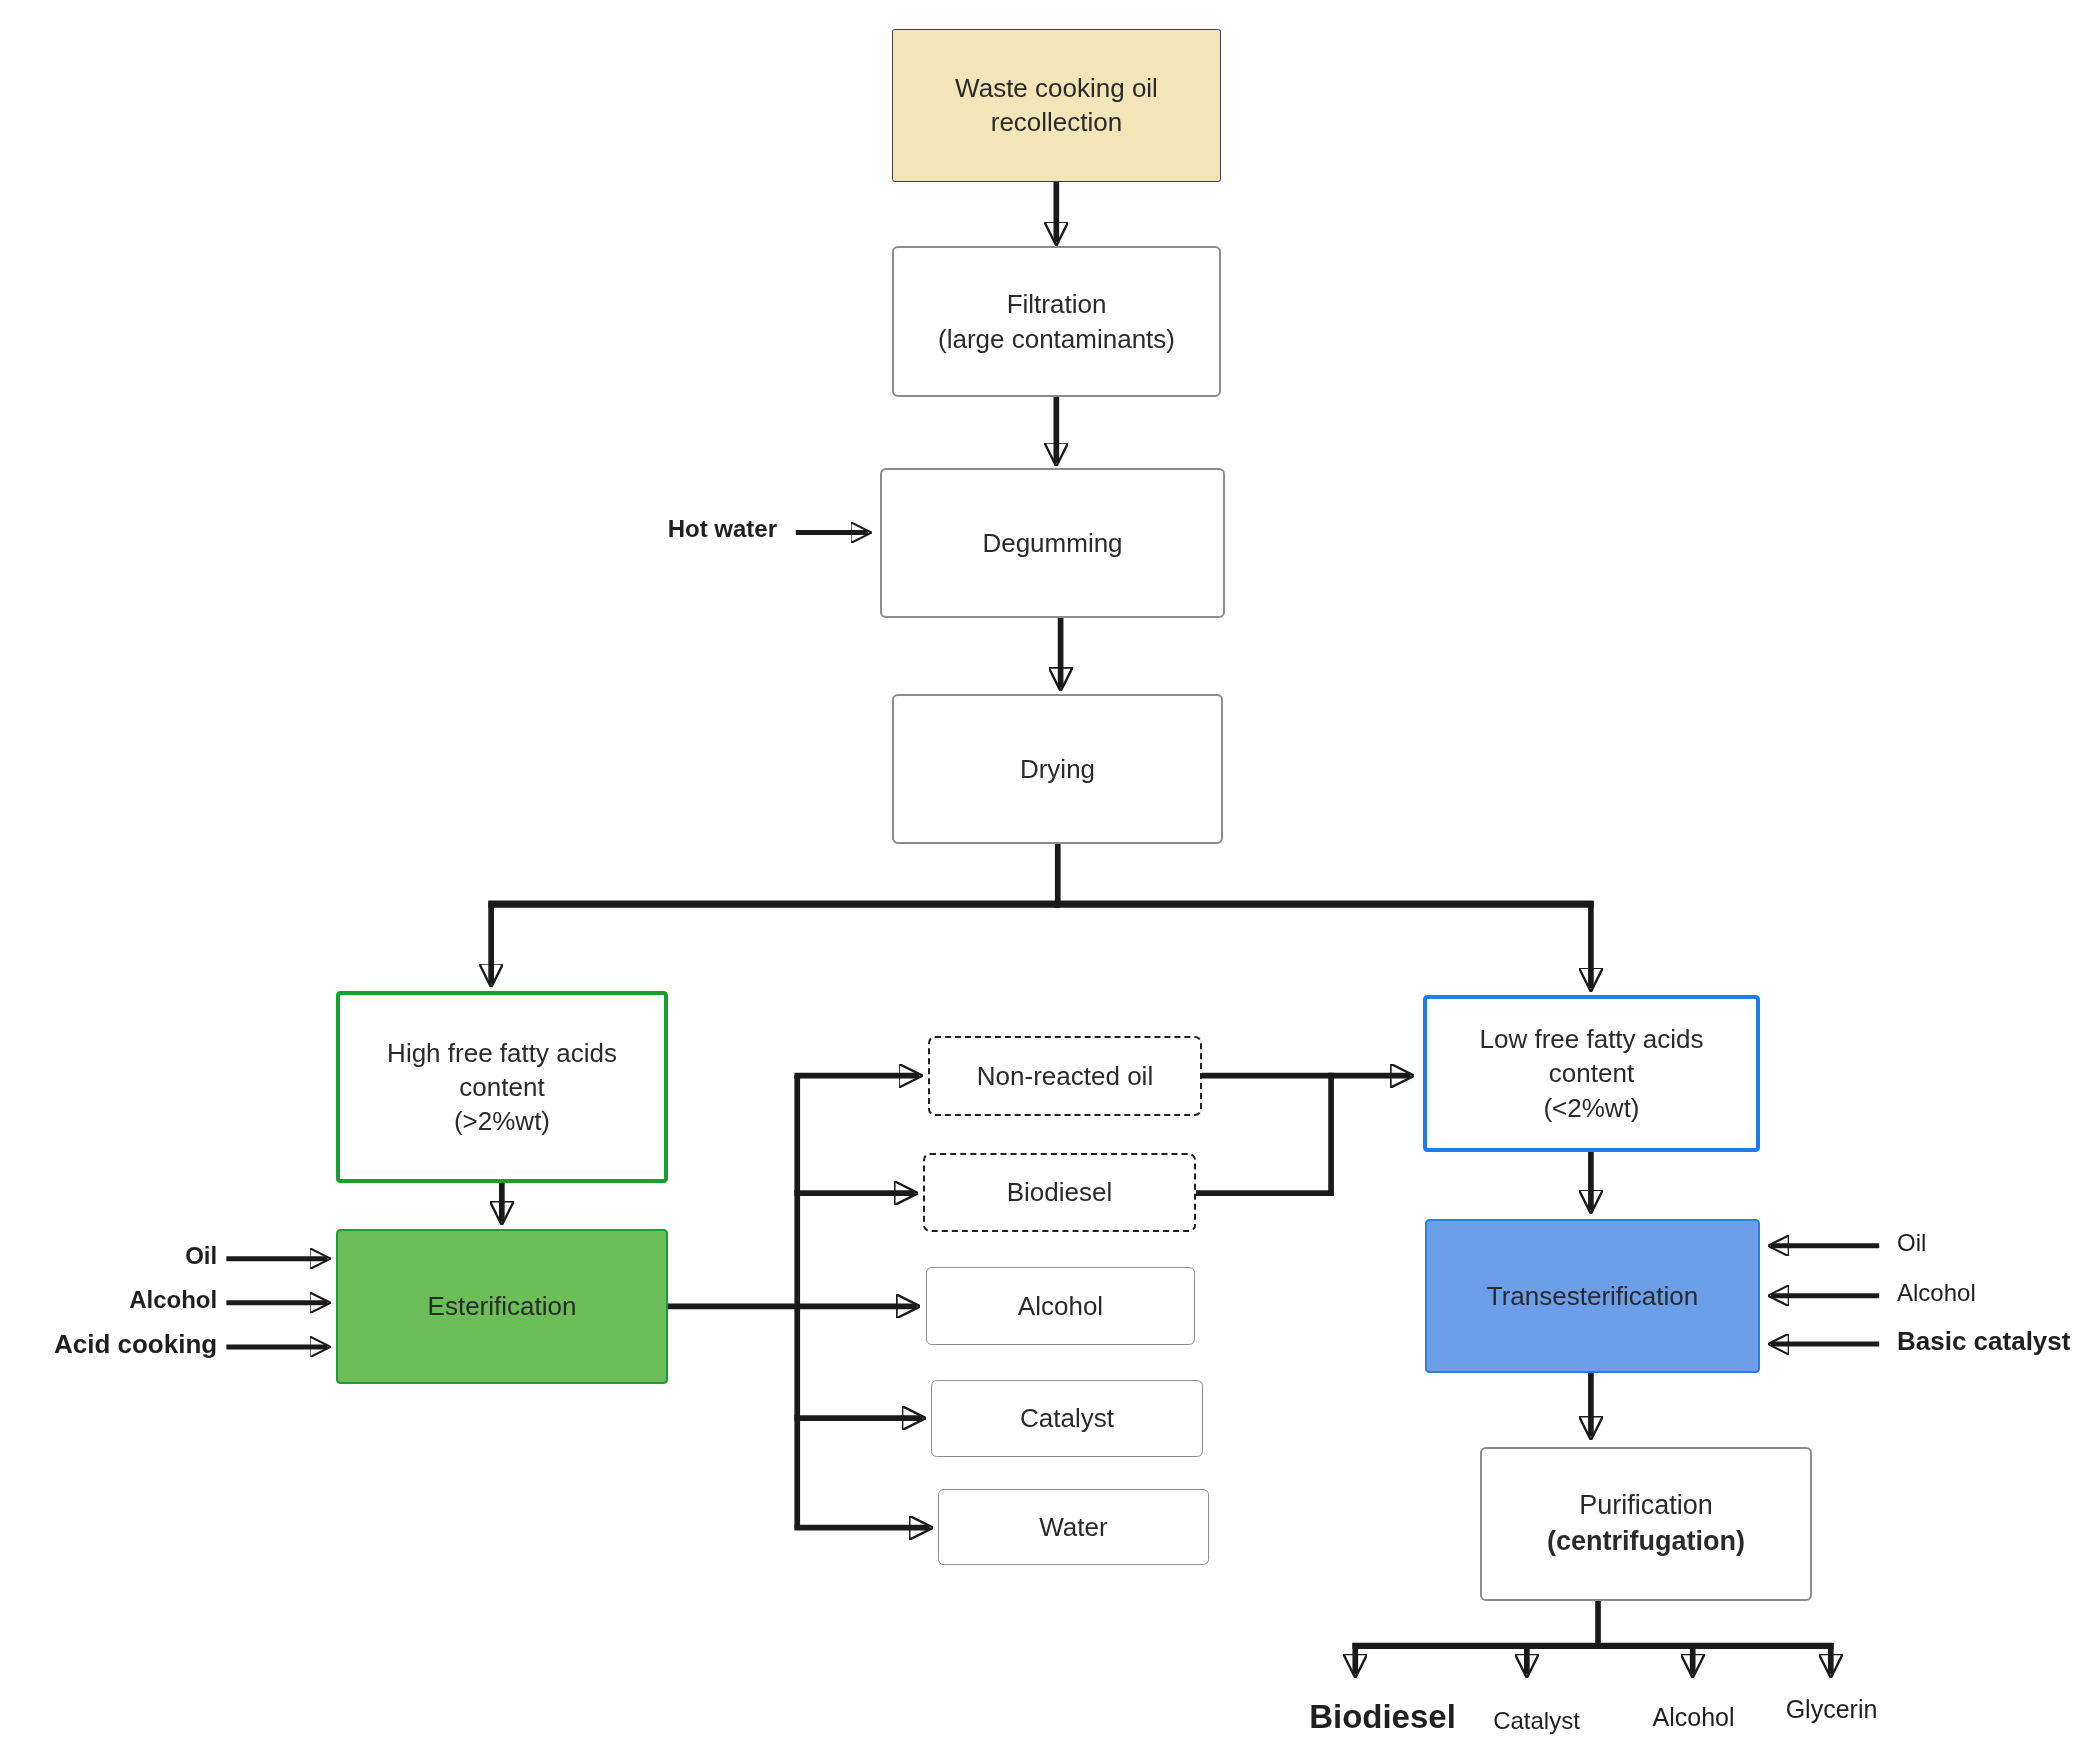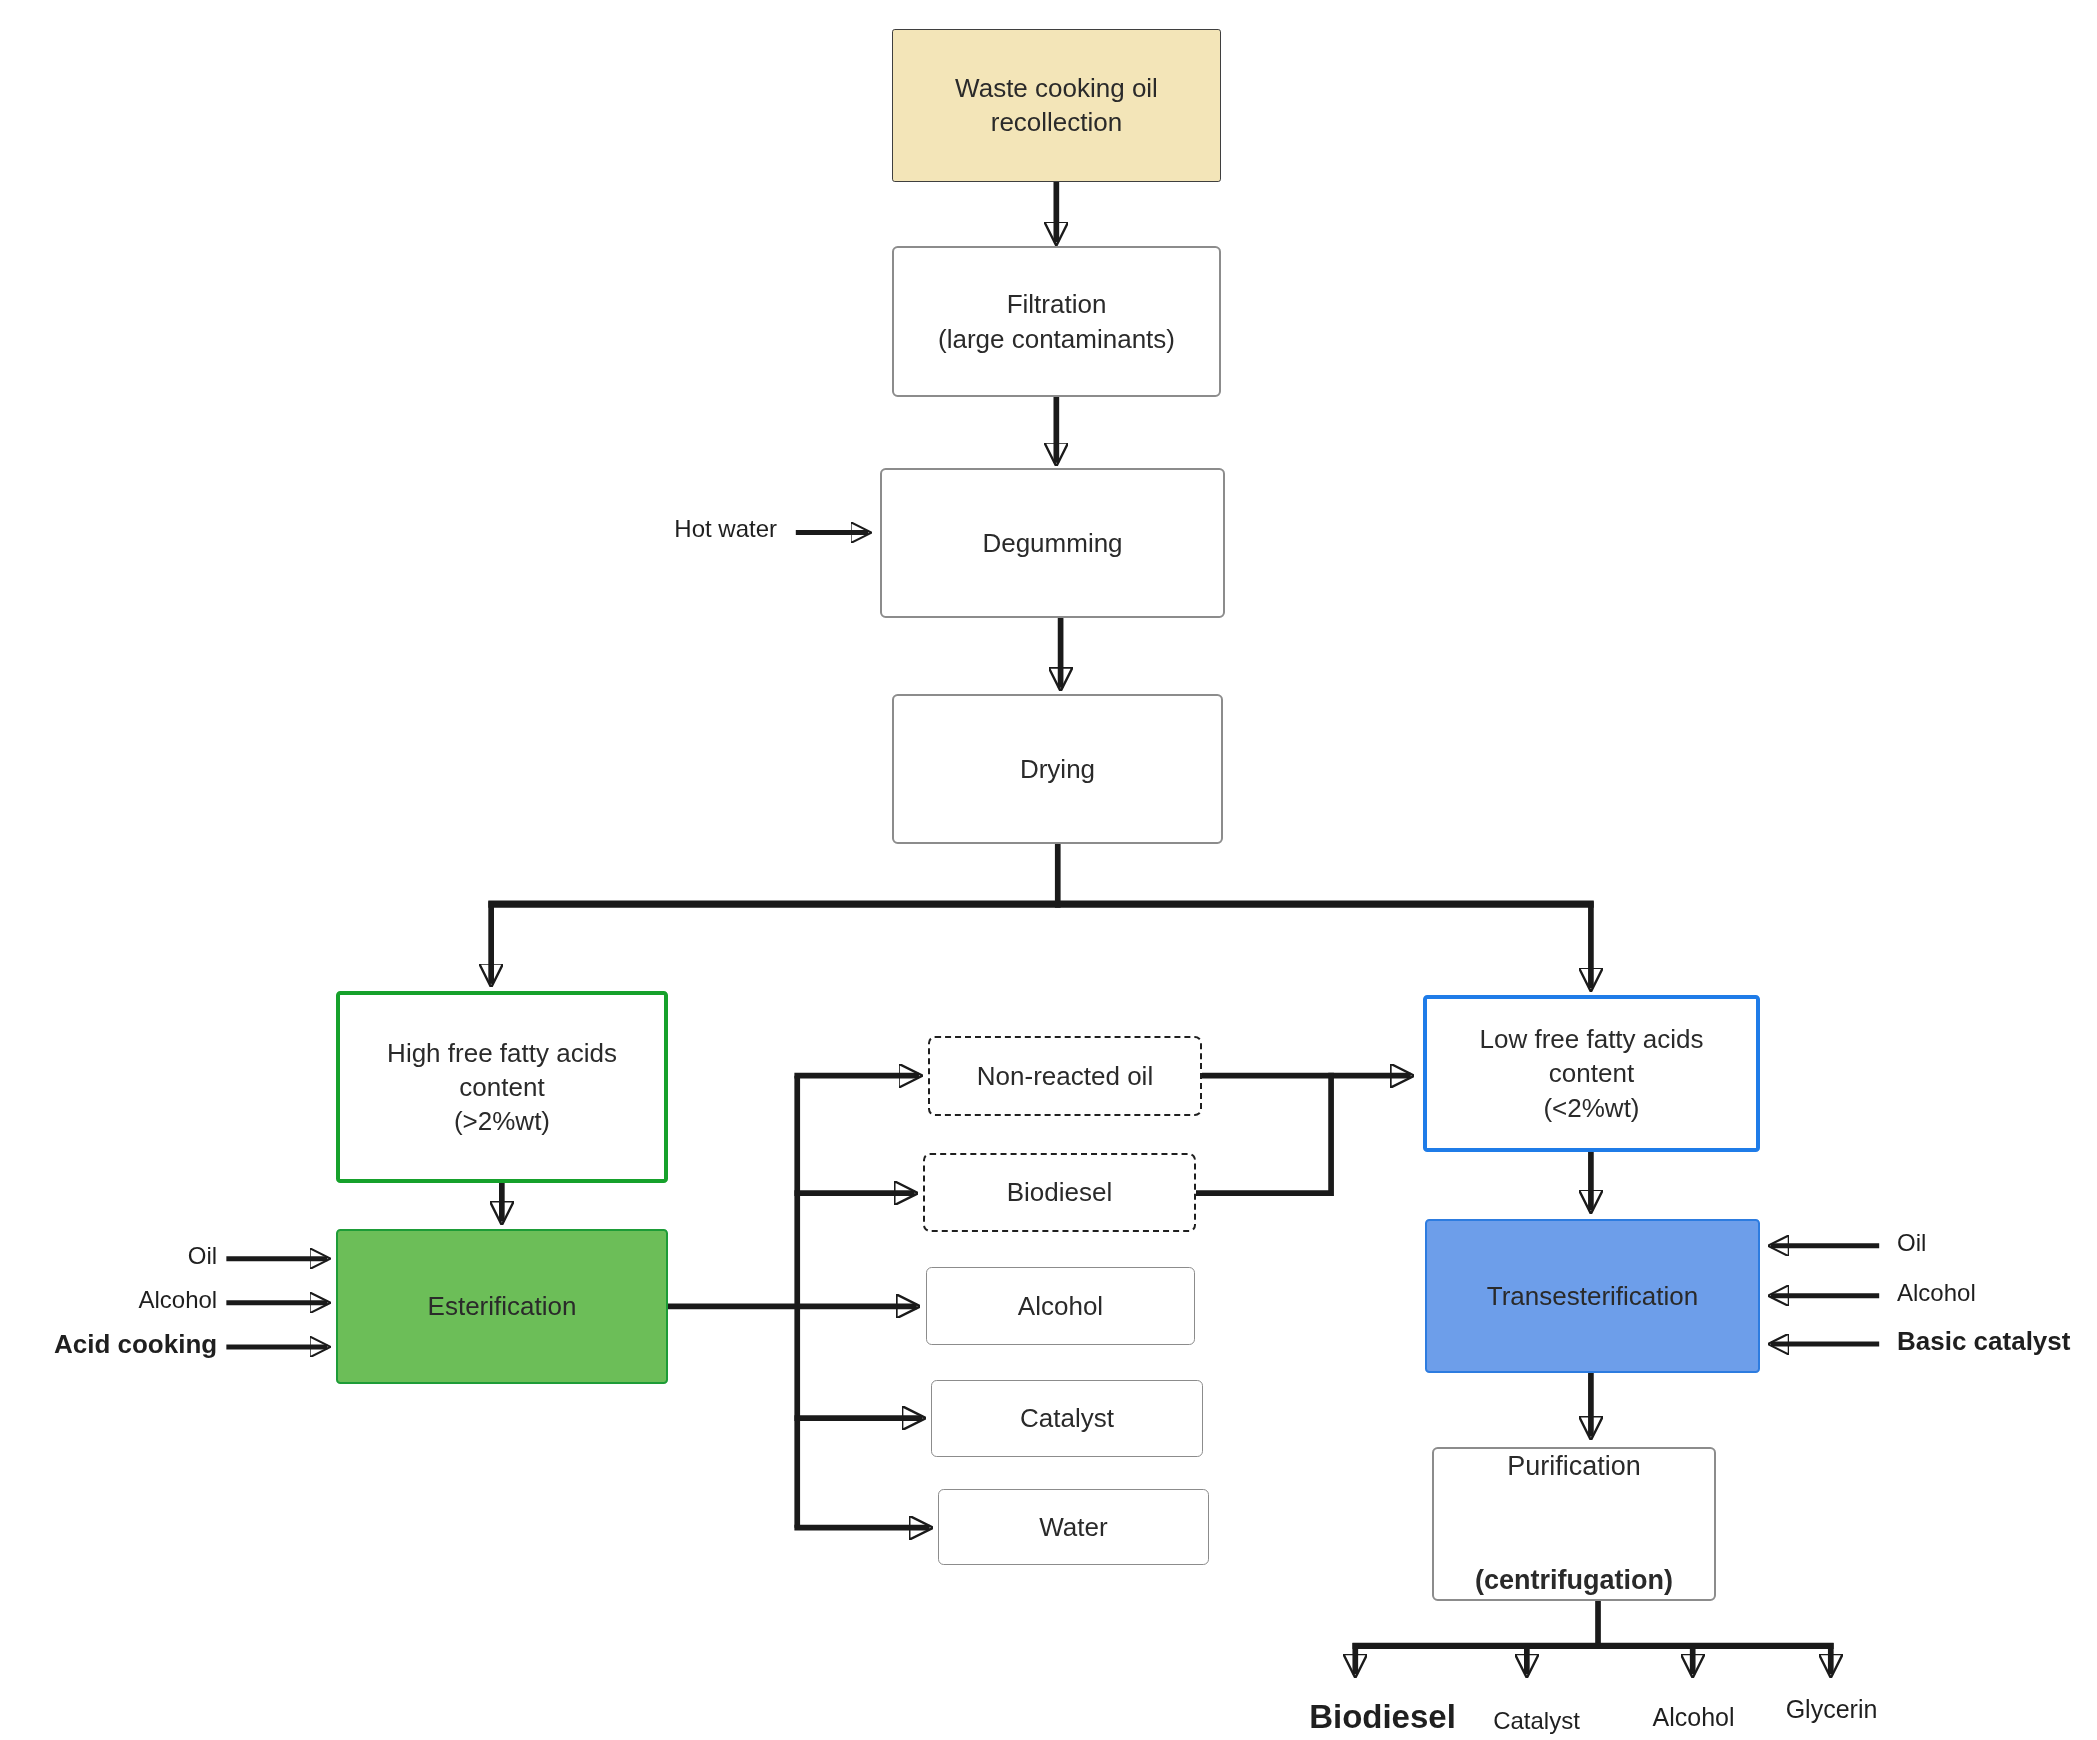--- a/index.html
+++ b/index.html
@@ -47,21 +47,21 @@
   .green-fill { background: var(--esterification-fill, #6cbe58); border: 2.8px solid var(--esterification-border, #1d9c37); border-radius: 4.3px; }
   .blue-fill  { background: var(--transesterification-fill, #6d9eea); border: 2.1px solid var(--transesterification-border, #2d7ce0); border-radius: 4.3px; }
 
   .lbl {
     position: absolute;
     font-size: 24px;
     line-height: 1.2;
     color: #1f1f1f;
     white-space: nowrap;
   }
-  .lbl.right { text-align: right; }
+  .lbl.right { text-align: right; font-weight: bold; }
   .lbl.center { text-align: center; }
   .bold { font-weight: bold; }
   .out-big { font-size: 33px; font-weight: bold; }
   .purif-l1 { font-size: 27px; }
   .purif-l2 { font-size: 27px; font-weight: bold; }
 </style>
 </head>
 <body>
 
 <div class="canvas">
@@ -179,21 +179,21 @@
   <div class="box blue-outline" style="left:1423px; top:995px; width:337px; height:157px;">
     <div>Low free fatty acids</div>
     <div>content</div>
     <div>(&lt;2%wt)</div>
   </div>
 
   <div class="box blue-fill" style="left:1425px; top:1219px; width:335px; height:154px;">
     <div>Transesterification</div>
   </div>
 
-  <div class="box process" style="left:1432px; top:1447px; width:284px; height:154px;justify-content:space-between;">
+  <div class="box process" style="left:1480px; top:1447px; width:332px; height:154px;">
     <div class="purif-l1">Purification</div>
     <div class="purif-l2">(centrifugation)</div>
   </div>
 
   <div class="lbl right" style="left:627px; top:515px; width:150px;">Hot water</div>
 
   <div class="lbl right" style="left:14.2px; top:1242px; width:203px;">Oil</div>
   <div class="lbl right" style="left:14.2px; top:1286px; width:203px;">Alcohol</div>
   <div class="lbl right bold" style="left:14.2px; top:1329px; width:203px; font-size:26px;">Acid cooking</div>
 

